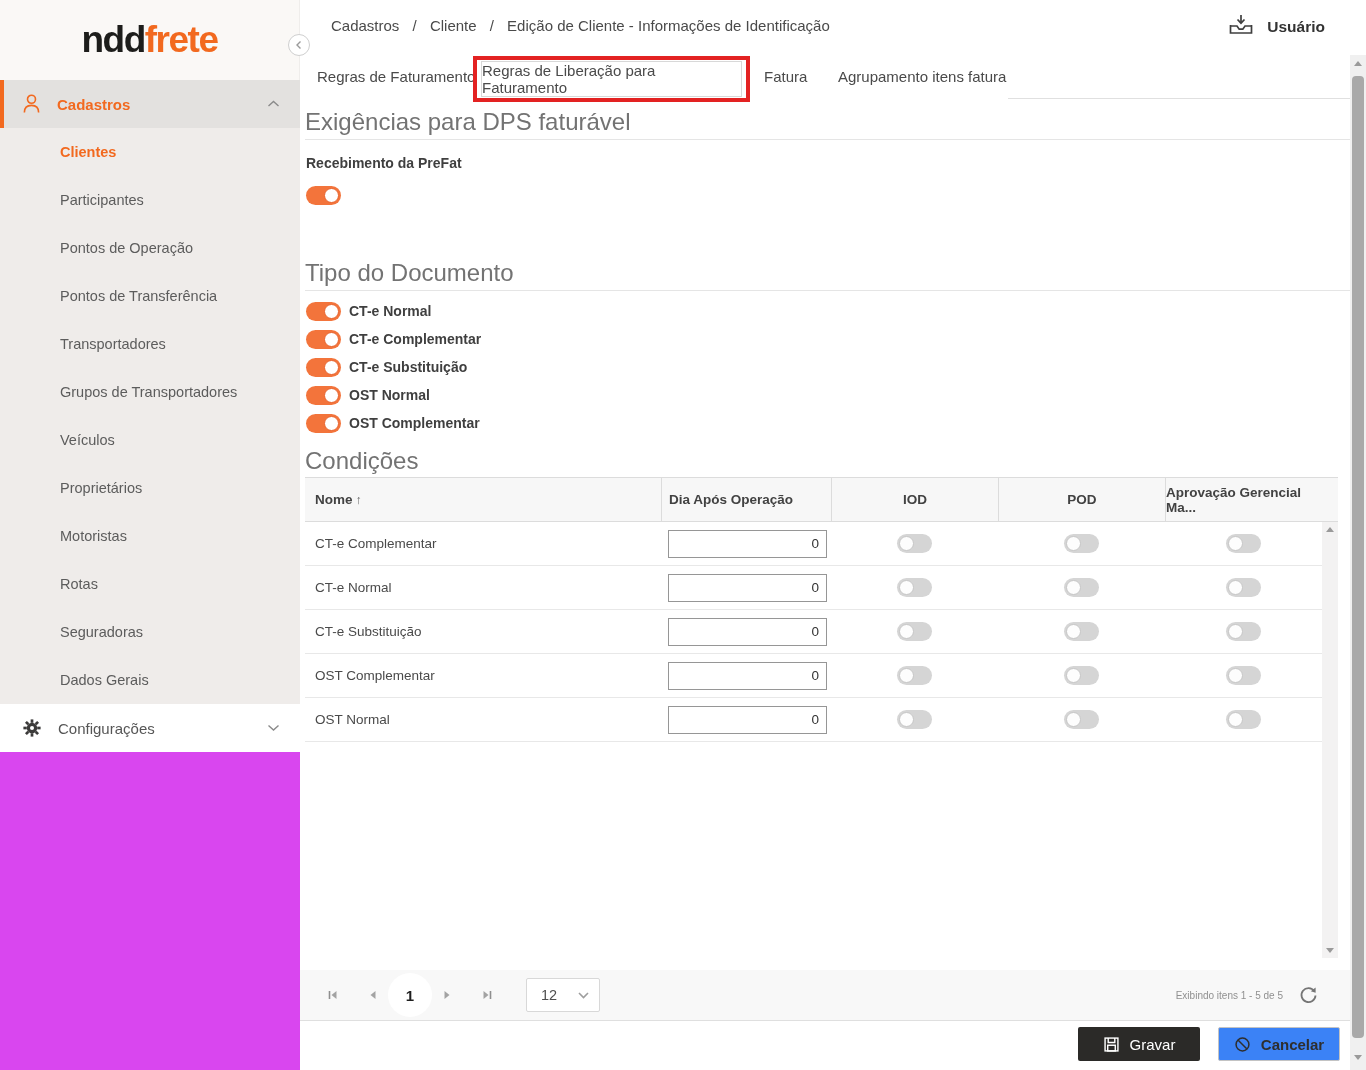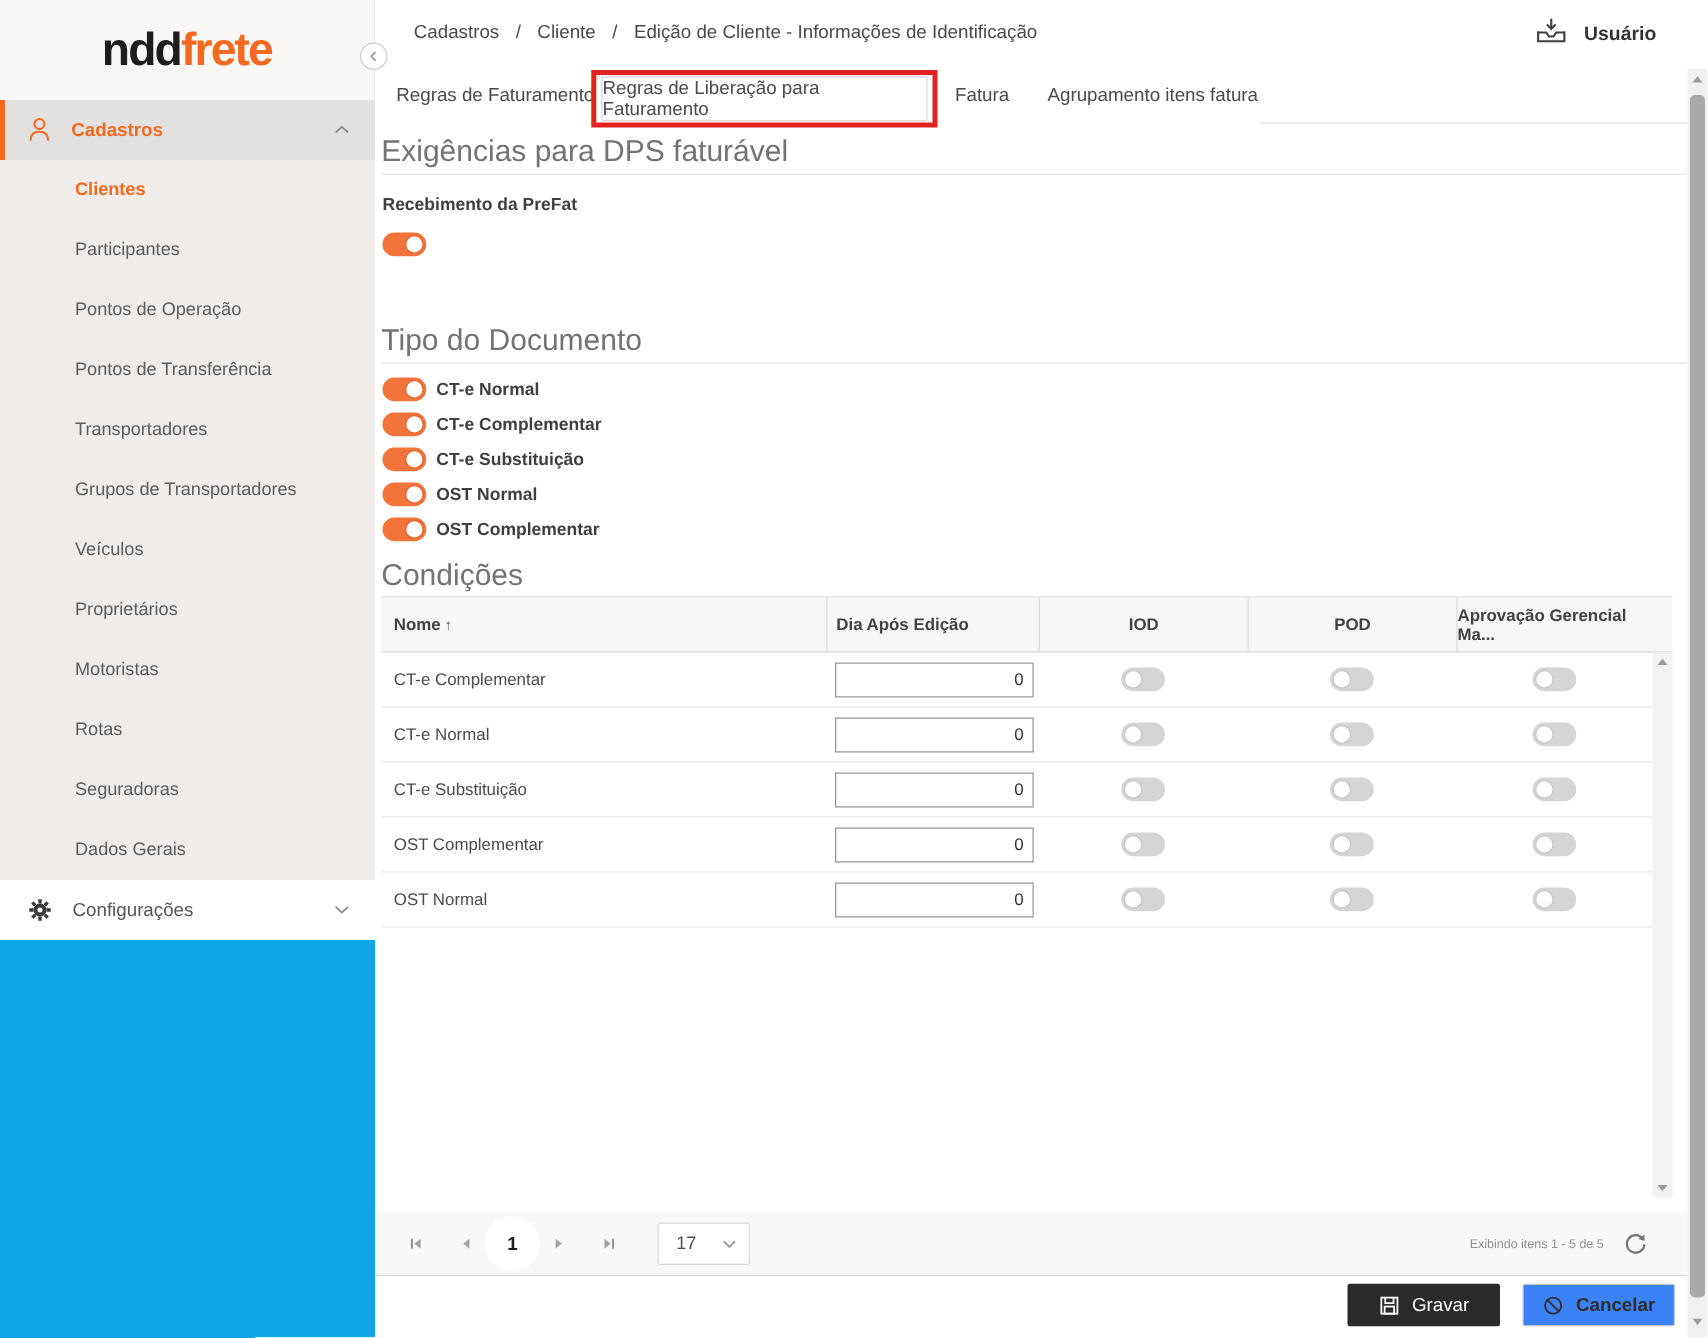--- a/index.html
+++ b/index.html
@@ -1,19 +1,19 @@
 <!DOCTYPE html>
 <html><head>
 <meta charset="utf-8">
 <style>
   html,body{margin:0;padding:0;background:#fff;font-family:"Liberation Sans",sans-serif;}
   .app{position:relative;width:1366px;height:1070px;overflow:hidden;background:#fff;}
 
   
-  .sidebar{position:absolute;left:0;top:0;width:300px;height:1070px;background:#0ea5e9;}
+  .sidebar{position:absolute;left:0;top:0;width:300px;height:1070px;background:#d946ef;}
   .logo-area{height:80px;background:#FAF8F6;border-right:1px solid #EFEDEB;display:flex;align-items:center;justify-content:center;}
   .logo{font-size:37px;font-weight:bold;letter-spacing:-1.5px;}
   .logo .dark{color:#1D1D1B;}
   .logo .accent{color:#F2691F;}
   .collapse-btn{position:absolute;left:288px;top:34px;width:22px;height:22px;border-radius:50%;background:#fff;border:1px solid #CFCFCF;padding:0;cursor:pointer;z-index:5;display:flex;align-items:center;justify-content:center;}
   .menu-group{height:48px;background:#E3E1DF;position:relative;display:flex;align-items:center;}
   .menu-group .bar{position:absolute;left:0;top:0;width:4px;height:48px;background:#F2691F;}
   .menu-group .gicon{margin-left:22px;display:flex;}
   .menu-group .glabel{margin-left:16px;font-size:15px;font-weight:bold;color:#F2691F;}
   .menu-group .chev{margin-left:auto;margin-right:20px;display:flex;}
@@ -254,21 +254,21 @@
       </div>
 
       <div class="sec-title noline">Condições</div>
 
       <div class="grid">
         <div class="ghead">
           <div class="gh c1">
             <span>Nome</span>
             <span class="sort">↑</span>
           </div>
-          <div class="gh c2">Dia Após Edição</div>
+          <div class="gh c2">Dia Após Operação</div>
           <div class="gh c3">IOD</div>
           <div class="gh c4">POD</div>
           <div class="gh c5">Aprovação Gerencial Ma...</div>
         </div>
         <div class="gbody">
           <div class="trow">
             <div class="td name">CT-e Complementar</div>
             <div class="td dia"><input type="text" value="0" style=""></div>
             <div class="td tog">
                 <span class="switch off">
@@ -387,21 +387,21 @@
               <polygon points="3.5,2 3.5,10 8.5,6" fill="#A3A3A3"></polygon>
             </svg>
         </button>
         <button class="pbtn">
           <svg width="12" height="12" viewBox="0 0 12 12">
               <polygon points="2.5,2 2.5,10 7.5,6" fill="#A3A3A3"></polygon>
               <line x1="9.5" y1="2" x2="9.5" y2="10" stroke="#8F8F8F" stroke-width="1.6"></line>
             </svg>
         </button>
         <div class="pagesize">
-          <span class="val">17</span>
+          <span class="val">12</span>
           <svg width="11" height="7" viewBox="0 0 11 7">
               <polyline points="1,1 5.5,5.5 10,1" fill="none" stroke="#9E9E9E" stroke-width="1.6"></polyline>
             </svg>
         </div>
         <span class="pager-status">Exibindo itens 1 - 5 de 5</span>
         <span class="refresh">
           <svg width="19" height="19" viewBox="0 0 19 19">
               <path d="M15.3 5.2 A7 7 0 1 0 16.5 9.5" fill="none" stroke="#757575" stroke-width="1.8"></path>
               <polygon points="16.6,1.6 16.6,6.8 11.8,5.2" fill="#757575"></polygon>
             </svg>

